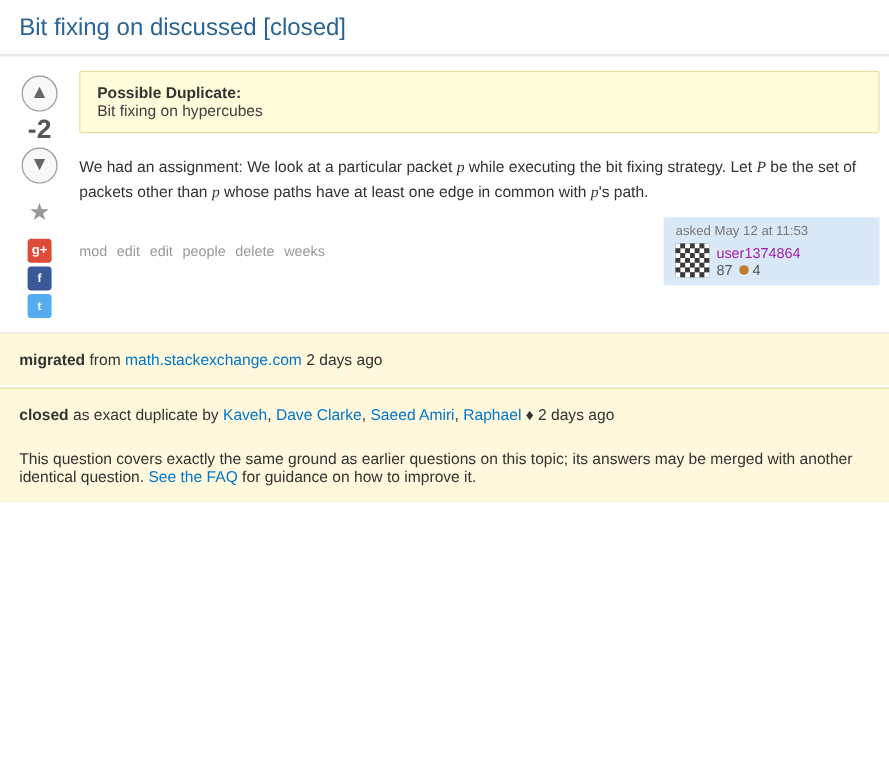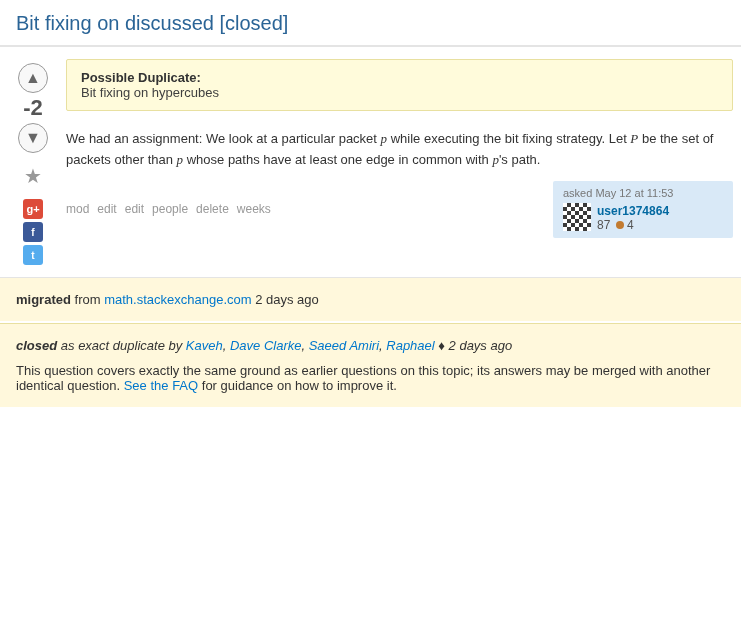--- a/index.html
+++ b/index.html
@@ -188,24 +188,23 @@
     .avatar {
       width: 28px;
       height: 28px;
       background: #333;
       display: grid;
       grid-template-columns: repeat(5, 1fr);
       grid-template-rows: repeat(5, 1fr);
     }
 
     .username {
-      color: #0369a1;
+      color: #a21caf;
       font-size: 12px;
       text-decoration: none;
-      font-weight: bold;
     }
 
     .user-rep {
       font-size: 12px;
       color: #555;
     }
 
     .bronze-dot {
       display: inline-block;
       width: 8px;
@@ -234,22 +233,21 @@
 
     .closed-notice {
       background: #fff8dc;
       border-top: 1px solid #e8e0a0;
       padding: 14px 16px;
       font-size: 13px;
       margin-top: 2px;
     }
 
     .closed-notice .closed-main {
-      margin-bottom: 10px;
-      font-style: italic;
+      margin-bottom: 22px;
     }
 
     .closed-notice a {
       color: #0077cc;
       text-decoration: none;
     }
 
     .notice-label {
       font-weight: bold;
     }

